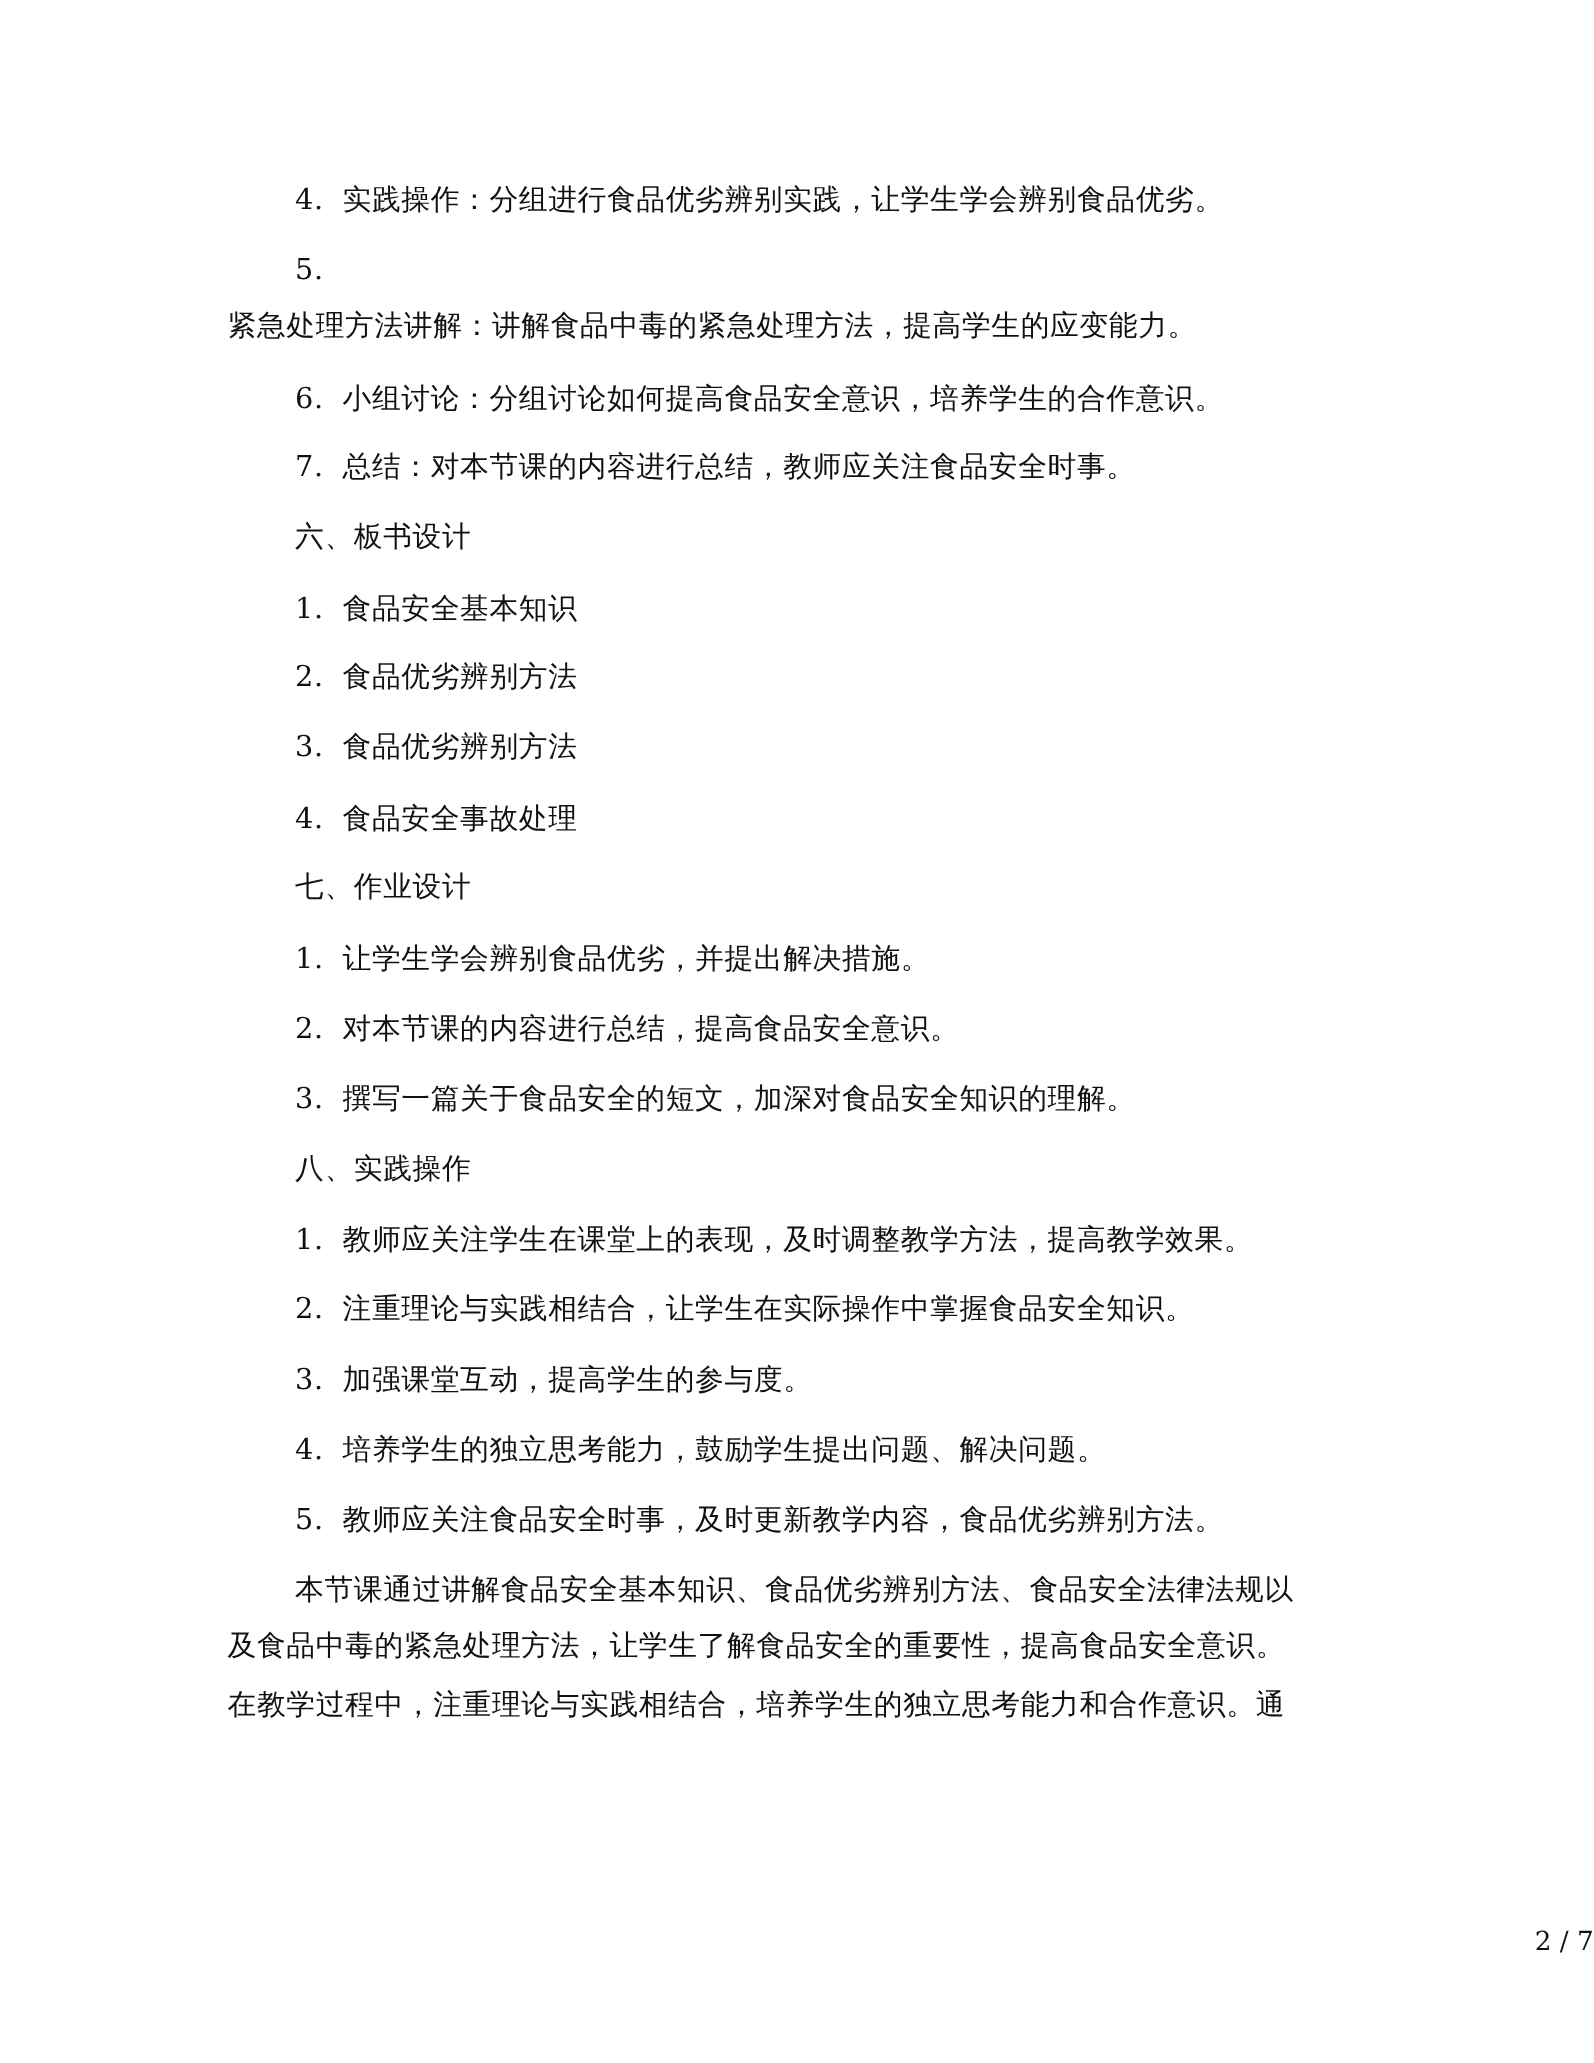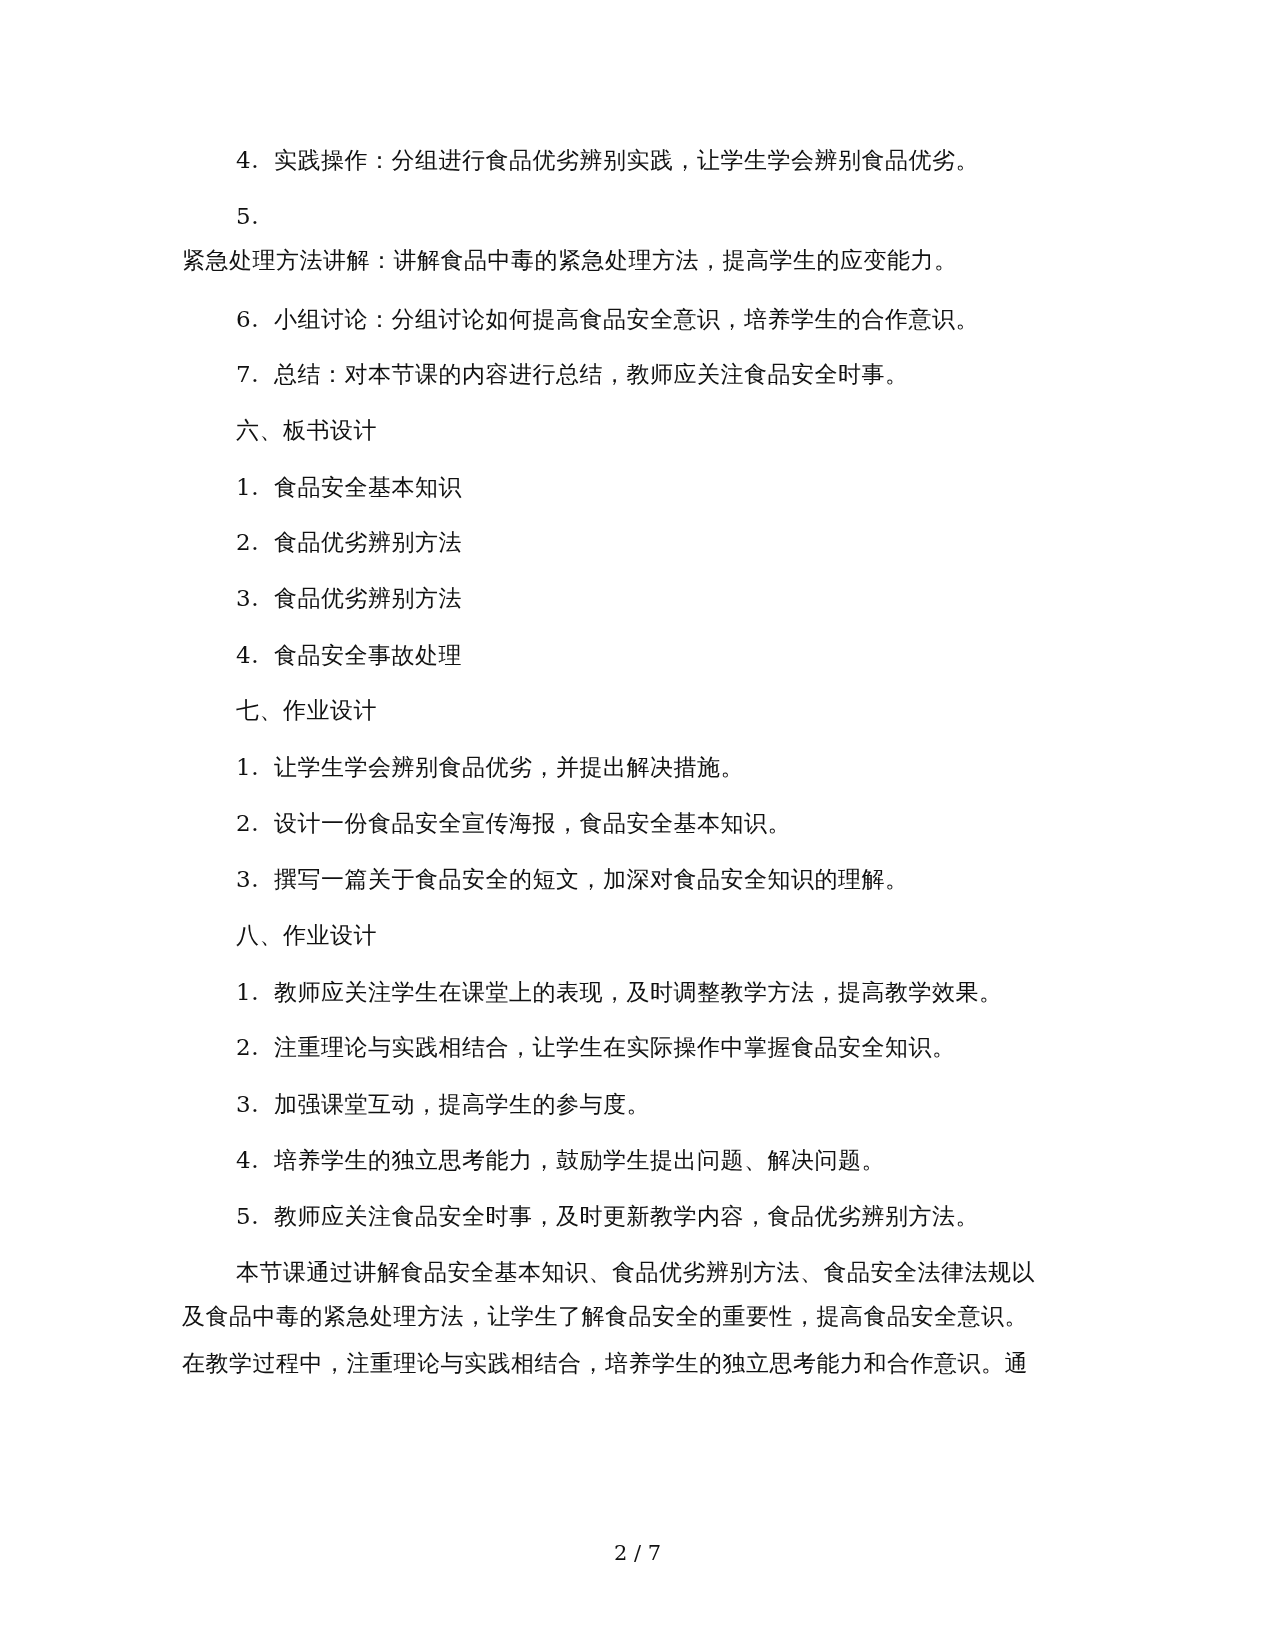--- a/index.html
+++ b/index.html
@@ -2,40 +2,40 @@
 <html><head>
 <meta charset="utf-8">
 <style>
   html, body { margin: 0; padding: 0; background: #ffffff; }
   body { width: 1275px; height: 1650px; position: relative; overflow: hidden;
          font-family: "DejaVu Serif", "Liberation Serif", serif; color: #111111; }
   .line { position: absolute; font-size: 23px; line-height: 30px; white-space: nowrap; letter-spacing: 0.5px; }
   .ind { left: 236px; }
   .full { left: 182px; font-family: Liberation Mono, monospace; }
   .num { display: inline-block; width: 38px; }
-  .pageno { position: absolute; left: 0; right: 0; top: 1541px; text-align: center; font-size: 21px; }
+  .pageno { position: absolute; left: 0; right: 0; top: 1541px; text-align: right; font-size: 21px; }
 </style>
 </head>
 <body>
 
 <div class="line ind" style="top:145px"><span class="num">4.</span><span>实践操作：分组进行食品优劣辨别实践，让学生学会辨别食品优劣。</span></div>
 <div class="line ind" style="top:201px"><span class="num">5.</span></div>
 <div class="line full" style="top:247px">紧急处理方法讲解：讲解食品中毒的紧急处理方法，提高学生的应变能力。</div>
 <div class="line ind" style="top:304px"><span class="num">6.</span><span>小组讨论：分组讨论如何提高食品安全意识，培养学生的合作意识。</span></div>
 <div class="line ind" style="top:359px"><span class="num">7.</span><span>总结：对本节课的内容进行总结，教师应关注食品安全时事。</span></div>
 <div class="line ind" style="top:415px">六、板书设计</div>
 <div class="line ind" style="top:472px"><span class="num">1.</span><span>食品安全基本知识</span></div>
 <div class="line ind" style="top:527px"><span class="num">2.</span><span>食品优劣辨别方法</span></div>
 <div class="line ind" style="top:583px"><span class="num">3.</span><span>食品优劣辨别方法</span></div>
 <div class="line ind" style="top:640px"><span class="num">4.</span><span>食品安全事故处理</span></div>
 <div class="line ind" style="top:695px">七、作业设计</div>
 <div class="line ind" style="top:752px"><span class="num">1.</span><span>让学生学会辨别食品优劣，并提出解决措施。</span></div>
-<div class="line ind" style="top:808px"><span class="num">2.</span><span>设计一份食品安全宣传海报，食品安全基本知识。</span></div>
+<div class="line ind" style="top:808px"><span class="num">2.</span><span>对本节课的内容进行总结，提高食品安全意识。</span></div>
 <div class="line ind" style="top:864px"><span class="num">3.</span><span>撰写一篇关于食品安全的短文，加深对食品安全知识的理解。</span></div>
-<div class="line ind" style="top:920px">八、作业设计</div>
+<div class="line ind" style="top:920px">八、实践操作</div>
 <div class="line ind" style="top:977px"><span class="num">1.</span><span>教师应关注学生在课堂上的表现，及时调整教学方法，提高教学效果。</span></div>
 <div class="line ind" style="top:1032px"><span class="num">2.</span><span>注重理论与实践相结合，让学生在实际操作中掌握食品安全知识。</span></div>
 <div class="line ind" style="top:1089px"><span class="num">3.</span><span>加强课堂互动，提高学生的参与度。</span></div>
 <div class="line ind" style="top:1145px"><span class="num">4.</span><span>培养学生的独立思考能力，鼓励学生提出问题、解决问题。</span></div>
 <div class="line ind" style="top:1201px"><span class="num">5.</span><span>教师应关注食品安全时事，及时更新教学内容，食品优劣辨别方法。</span></div>
 
 <div class="line ind" style="top:1257px">本节课通过讲解食品安全基本知识、食品优劣辨别方法、食品安全法律法规以</div>
 <div class="line full" style="top:1303px">及食品中毒的紧急处理方法，让学生了解食品安全的重要性，提高食品安全意识。</div>
 <div class="line full" style="top:1350px">在教学过程中，注重理论与实践相结合，培养学生的独立思考能力和合作意识。通</div>
 

